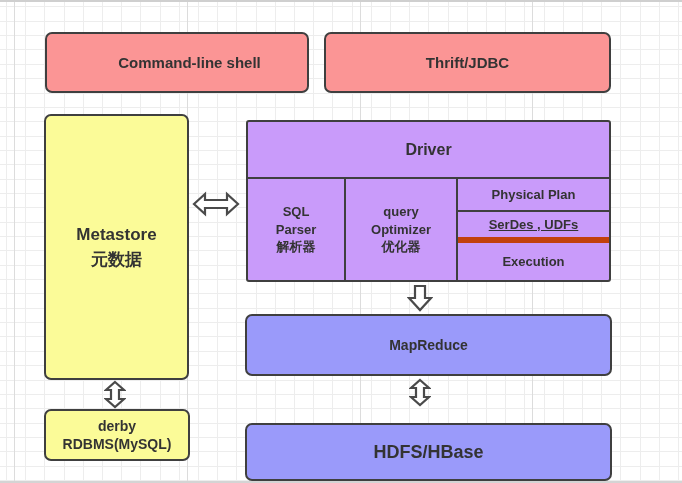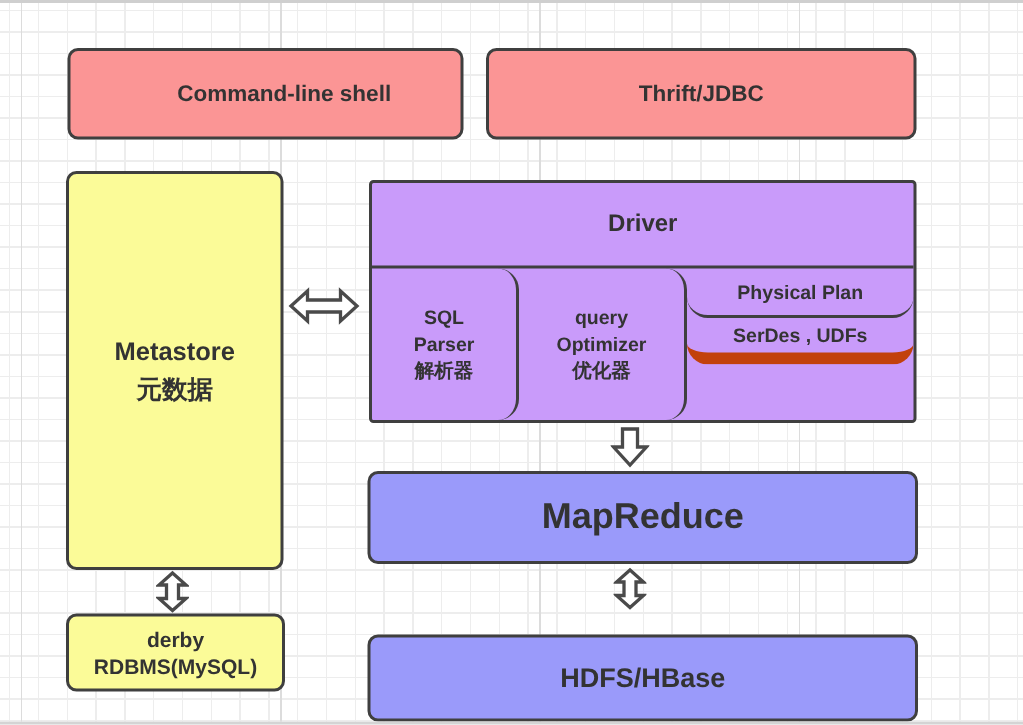--- a/index.html
+++ b/index.html
@@ -35,42 +35,42 @@
     color:#333;
   }
   .rounded{border-radius:7px;}
   .pink{background:#FB9595;}
   .yellow{background:#FBFB98;}
   .periwinkle{background:#9A9AFA;}
 
   .box-cmd{left:45px;top:30px;width:264px;height:61px;font-size:15px;padding-left:25px;}
   .box-thrift{left:324px;top:30px;width:287px;height:61px;font-size:15px;}
   .box-metastore{left:44px;top:112px;width:145px;height:266px;font-size:17px;line-height:1.5;}
-  .box-mapreduce{left:245px;top:312px;width:367px;height:62px;font-size:24px;}
+  .box-mapreduce{left:245px;top:312px;width:367px;height:62px;font-size:14px;}
   .box-hdfs{left:245px;top:421px;width:367px;height:58px;font-size:18px;}
   .box-derby{left:44px;top:407px;width:146px;height:52px;font-size:14px;line-height:1.3;}
 
   .driver{
     position:absolute;left:246px;top:118px;width:365px;height:162px;
     box-sizing:border-box;background:#C99BFA;
     border:2px solid #3f3f3f;border-radius:3px;
     display:flex;flex-direction:column;font-weight:bold;color:#333;
   }
   .driver-header{height:55px;display:flex;align-items:center;justify-content:center;font-size:16px;}
   .driver-body{flex:1;display:flex;border-top:2px solid #3f3f3f;}
   .driver-cell{
     box-sizing:border-box;display:flex;flex-direction:column;
     align-items:center;justify-content:center;text-align:center;
-    font-size:13px;line-height:1.35;border-radius:14px;
+    font-size:13px;line-height:1.35;
   }
   .col-parser{width:98px;border-right:2px solid #3f3f3f;}
   .col-optimizer{width:112px;border-right:2px solid #3f3f3f;}
   .col-right{flex:1;display:flex;flex-direction:column;}
   .row-pp{height:33px;border-bottom:2px solid #3f3f3f;}
-  .row-sd{height:31px;border-bottom:8px solid #c2410c;}
+  .row-sd{height:31px;border-bottom:6px solid #c2410c;text-decoration:underline;}
   .row-ex{flex:1;}
 
   .arrow{position:absolute;}
   .arrow svg{display:block;}
   .arrow polygon{fill:#ffffff;stroke:#4a4a4a;stroke-width:2.2;stroke-linejoin:miter;}
 </style>
 </head>
 <body>
 
 <div class="canvas">
@@ -100,20 +100,23 @@
         <span>query</span>
         <span>Optimizer</span>
         <span>优化器</span>
       </div>
       <div class="col-right">
         <div class="driver-cell row-pp">
           <span>Physical Plan</span>
         </div>
         <div class="driver-cell row-sd">
           <span>SerDes , UDFs</span>
+        </div>
+        <div class="driver-cell row-ex">
+          <span>Execution</span>
         </div>
       </div>
     </div>
   </div>
 
   <div class="box periwinkle rounded box-mapreduce">
     <span>MapReduce</span>
   </div>
 
   <div class="box periwinkle rounded box-hdfs">

